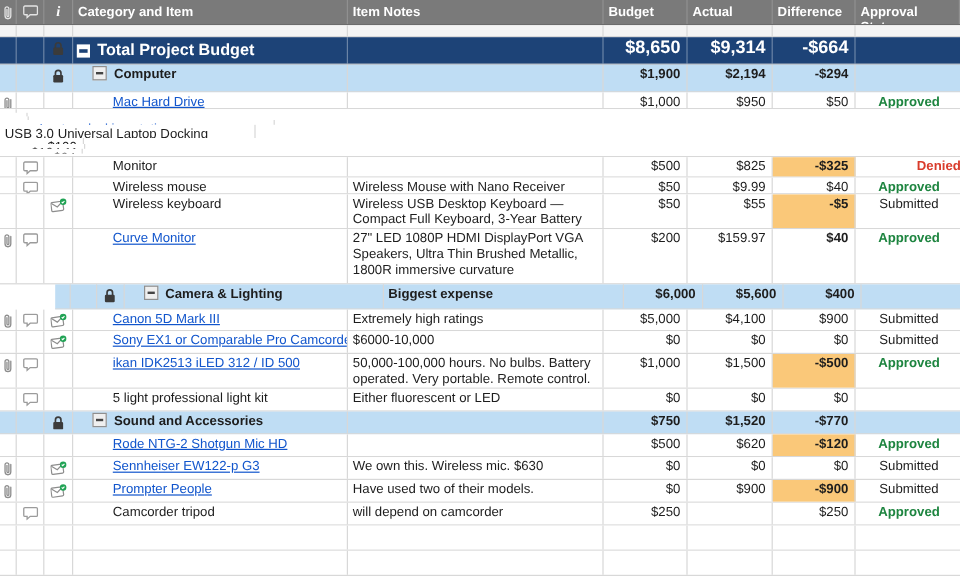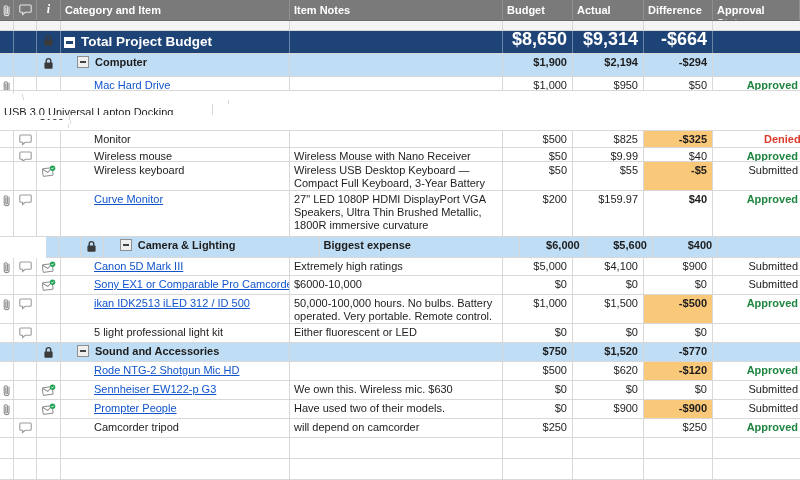--- a/index.html
+++ b/index.html
@@ -14,32 +14,32 @@
     position:relative;
   }
   .row{display:flex;background:#fff;border-bottom:1px solid var(--grid);box-sizing:border-box;}
   .c{box-sizing:border-box;border-right:1px solid var(--grid);padding:2px 4px 0;overflow:hidden;line-height:13px;}
   .icon{display:flex;justify-content:center;align-items:flex-start;padding:3px 1px 0;}
   .w-attach{width:14px}.w-comment{width:23px}.w-action{width:24px}
   .w-cat{width:229px}.w-notes{width:213px}
   .w-budget{width:70px}.w-actual{width:71px}.w-diff{width:69px}
   .w-status{width:87px;border-right:none}
   .num{text-align:right;padding-right:5px;font-variant-numeric:tabular-nums;}
-  .statuscell{text-align:right;padding-right:2px;}
+  .statuscell{text-align:center;padding-right:2px;}
   
   #hdr{display:flex;background:var(--hdr-bg);color:#fff;font-weight:bold;height:21px;box-sizing:border-box;border-bottom:1px solid #6b6b6b;}
   #hdr .c{border-right:1px solid var(--hdr-line);padding-top:4px;}
   #hdr .icon{padding-top:4px;}
   .info-i{font-family:"Liberation Serif",serif;font-style:italic;font-weight:bold;font-size:12px;line-height:11px;}
   
   .row.spacer{background:#f4f4f4;}
   .row.total{background:var(--navy);color:#fff;font-weight:bold;}
   .row.total .c{border-right-color:rgba(255,255,255,.35);}
   .row.total .catlabel{font-size:13.5px;line-height:17px;}
-  .row.total .num{font-size:18px;line-height:17px;padding-top:0;}
+  .row.total .num{font-size:15px;line-height:17px;padding-top:0;}
   .row.section{background:var(--lightblue);font-weight:bold;}
   .cat{white-space:nowrap;}
   .cat.total{padding-left:3px;}
   .cat.section{padding-left:16px;}
   .cat.item{padding-left:33px;}
   .link{color:var(--link);text-decoration:underline;}
   .hl{background:var(--orange);}
   .b{font-weight:bold;}
   .status-approved{color:var(--green);font-weight:bold;}
   .status-denied{color:var(--red);font-weight:bold;margin-left:47px;}

